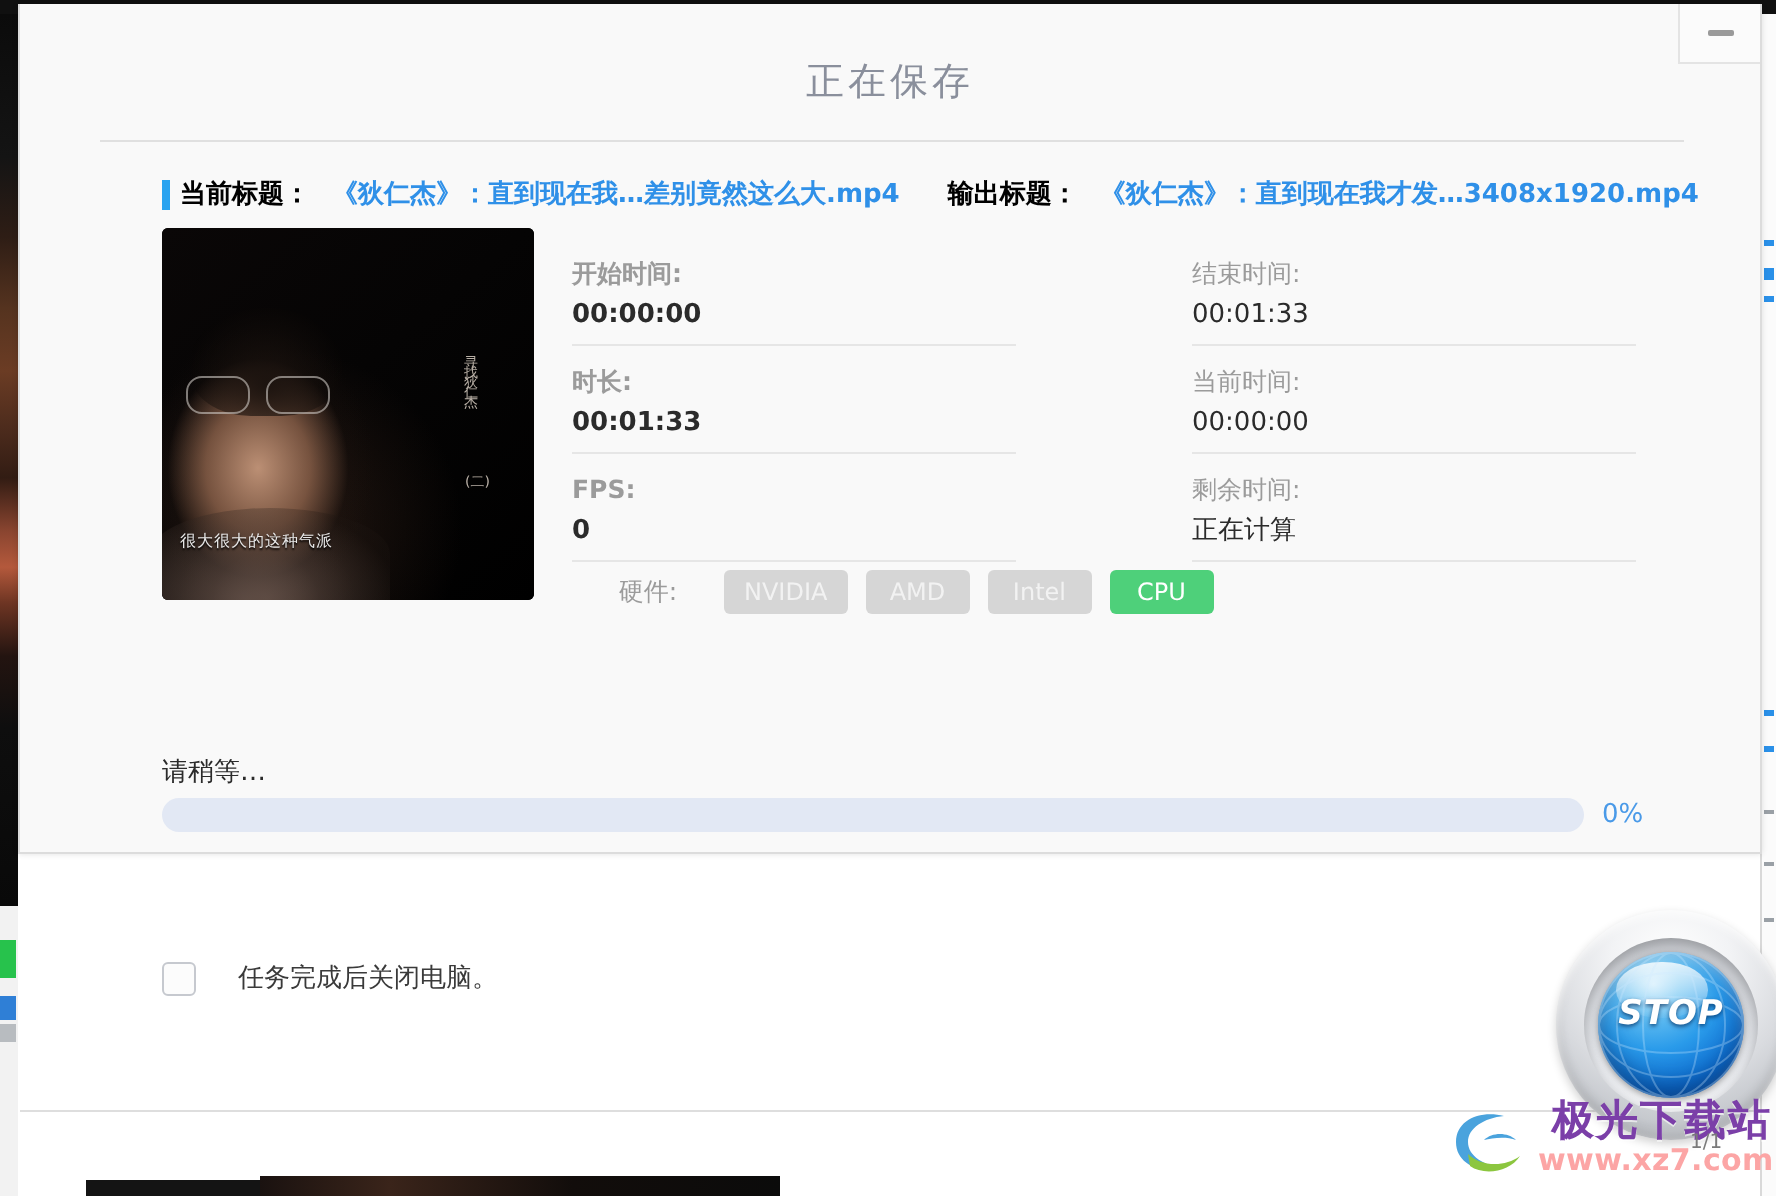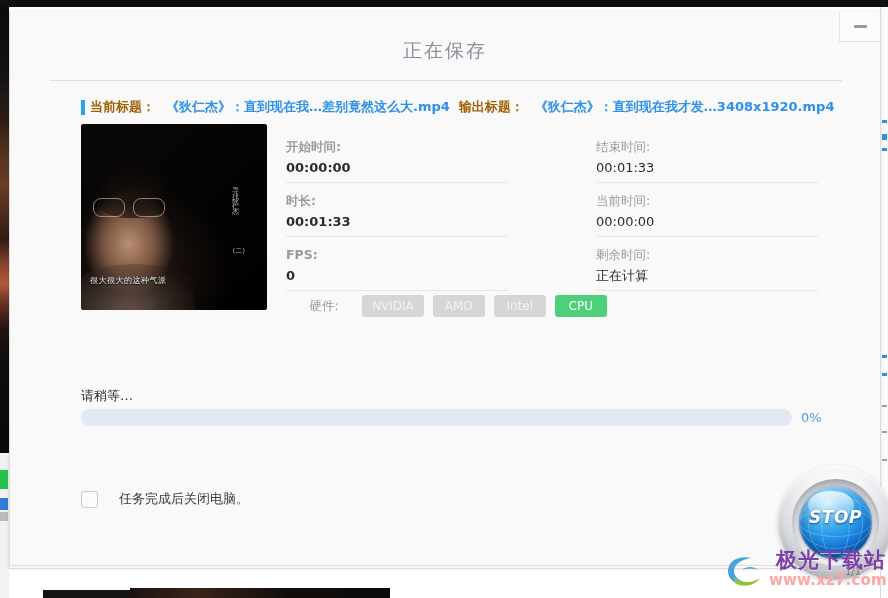--- a/index.html
+++ b/index.html
@@ -88,22 +88,22 @@
   .bg-tick2 {
     position: absolute;
     right: 1px;
     width: 5px; height: 2px;
     background: #9aa0a6;
   }
 
   
   #dialog {
     position: absolute;
-    left: 9px; top: 12px;
-    width: 872px; height: 557px;
+    left: 9px; top: 2px;
+    width: 872px; height: 425px;
     background: #f9f9f9;
     border: 1px solid #dcdcdc;
     border-top: none;
     box-sizing: border-box;
     box-shadow: 0 0 3px rgba(0,0,0,0.12);
   }
 
   
   #titlebar {
     position: absolute;
@@ -154,32 +154,32 @@
     display: flex;
     align-items: center;
     font-size: 13px;
   }
   #accent-bar {
     width: 4px; height: 15px;
     background: #29a3f0;
     margin-right: 5px;
   }
   .tl-label {
-    color: #a16207;
+    color: #000000;
     font-weight: bold;
     white-space: nowrap;
   }
   .tl-value {
     color: #2f90e8;
     font-weight: bold;
     white-space: nowrap;
     margin-left: 11px;
     cursor: pointer;
   }
-  #out-label { margin-left: 9px; }
+  #out-label { margin-left: 24px; }
 
   
   #thumb {
     position: absolute;
     left: 71px; top: 112px;
     width: 186px; height: 186px;
     background: #000;
     border-radius: 3px;
     overflow: hidden;
   }

